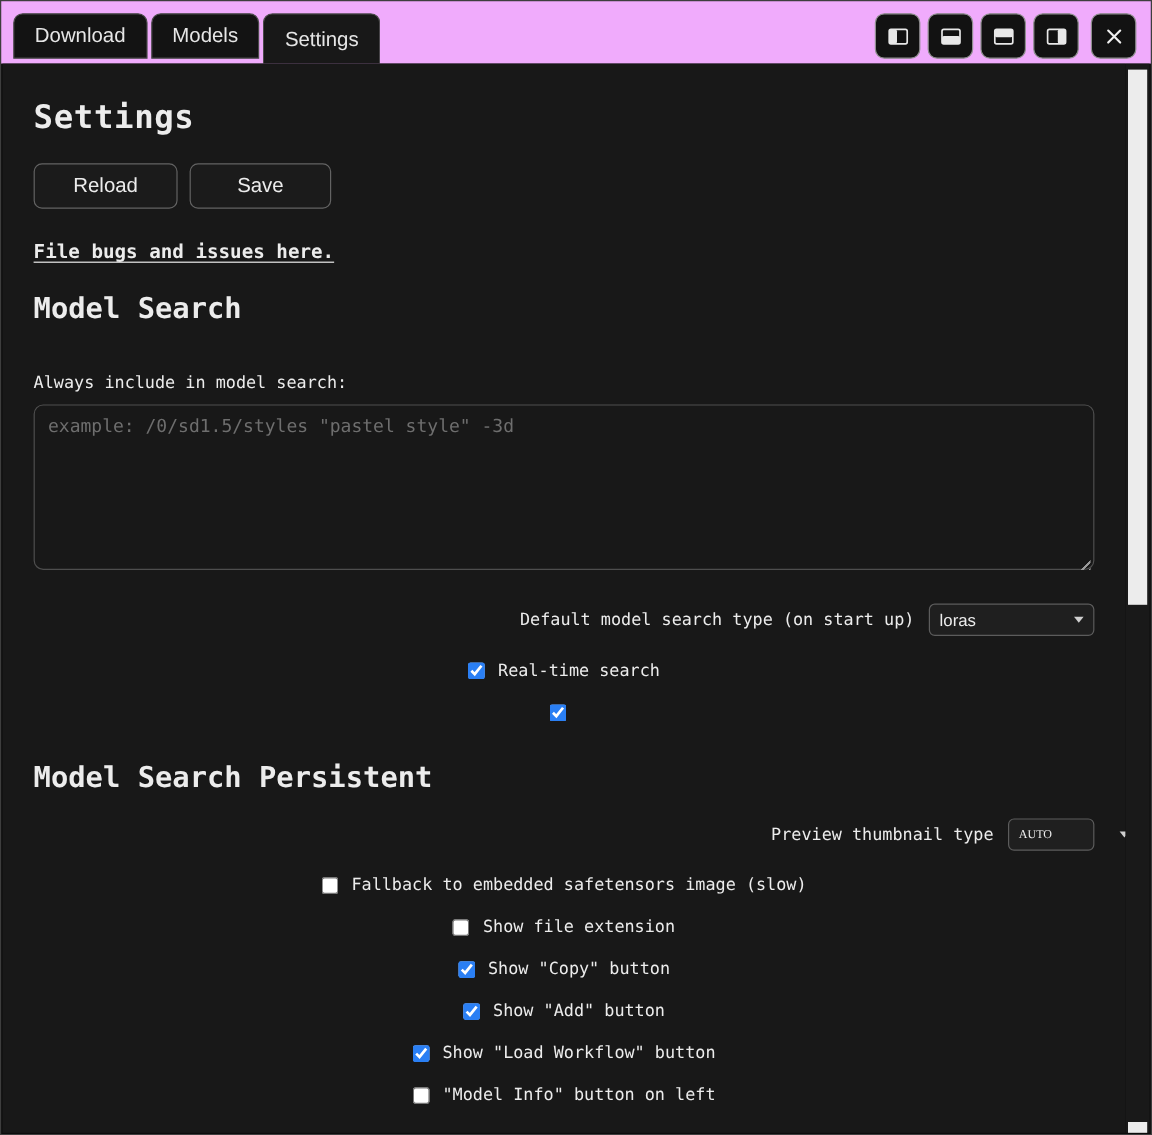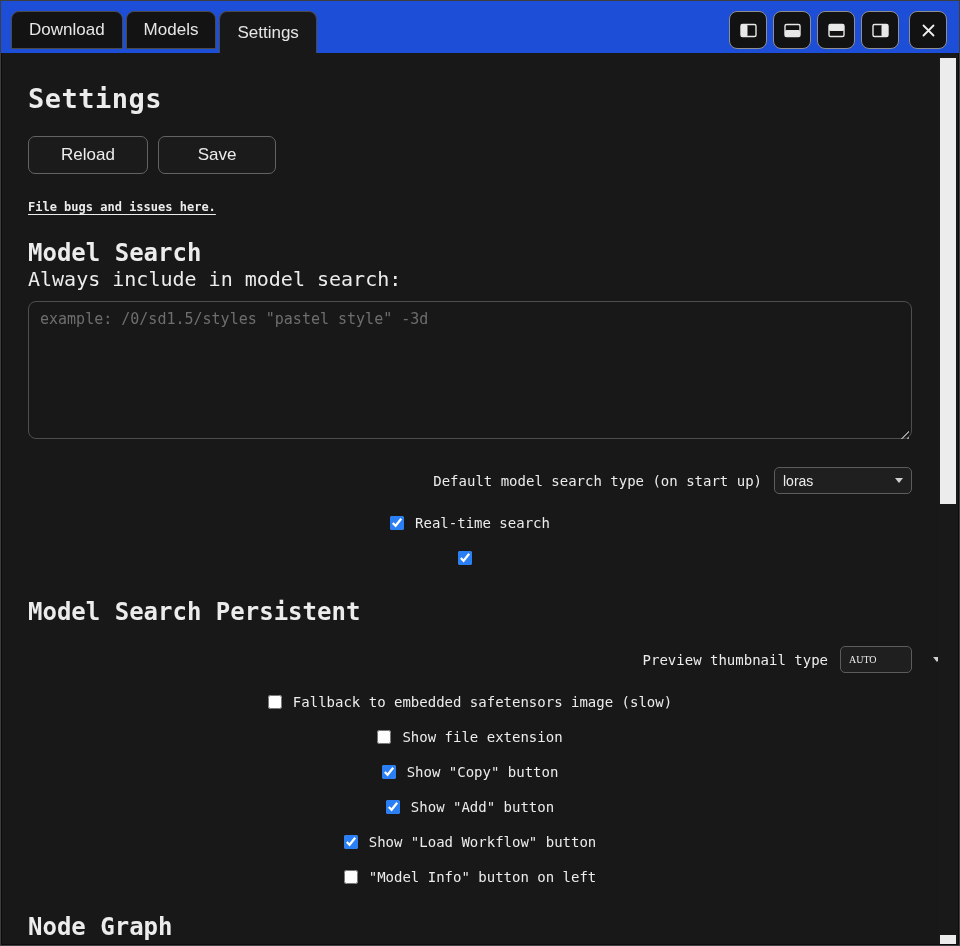--- a/index.html
+++ b/index.html
@@ -4,21 +4,21 @@
 <style>
   * { box-sizing: border-box; }
   html,body { margin:0; padding:0; }
   body {
     width:960px; height:946px; overflow:hidden; position:relative;
     background:#0c0c0c; font-family:"Liberation Sans", sans-serif;
   }
   .window { position:absolute; inset:0; border:1px solid #3e3e3e; }
 
   
-  .tabbar { display:flex; align-items:flex-start; height:52px; padding:10px 12px 0 10px; background:#1d4ed8; }
+  .tabbar { display:flex; align-items:flex-start; height:52px; padding:10px 12px 0 10px; background:#f0abfc; }
   .tab {
     display:flex; align-items:center; padding:0 17px; height:38px;
     background:#131313; border:1px solid #4a4a4a; border-radius:8px 8px 0 0;
     color:#e6e6e6; font-size:17px; margin-right:3px; cursor:default; white-space:nowrap;
   }
   .tab.active { background:#181818; height:42px; border-bottom:none; }
 
   .controls { margin-left:auto; display:flex; gap:6px; }
   .ctrl-btn {
     width:38px; height:38px; padding:0; background:#121212;
@@ -43,25 +43,25 @@
   .btn-row { margin-top:22px; display:flex; gap:10px; }
   .btn {
     font-family:"Liberation Sans", sans-serif; font-size:17px; color:#ececec;
     background:#1b1b1b; border:1px solid #636363; border-radius:7px;
     height:38px; display:flex; align-items:center; justify-content:center; cursor:pointer;
   }
   .btn.reload { width:120px; }
   .btn.save  { width:118px; }
 
   .bugs-link {
-    display:inline-block; margin-top:26px; font-size:12px; font-weight:bold;
+    display:inline-block; margin-top:26px; font-size:16px; font-weight:bold;
     color:#ececec; text-decoration:underline; text-underline-offset:3px; cursor:pointer;
   }
 
-  .field-label { font-size:20px; }
+  .field-label { margin-top:40px; font-size:14px; }
 
   .textarea-wrap { position:relative; margin-top:10px; }
   textarea {
     width:100%; height:138px; resize:none; outline:none;
     background:transparent; border:1px solid #4e4e4e; border-radius:8px;
     color:#ececec; font-family:"DejaVu Sans Mono", monospace; font-size:15px;
     padding:8px 11px;
   }
   textarea::placeholder { color:#6e6e6e; }
   .resize-handle {

